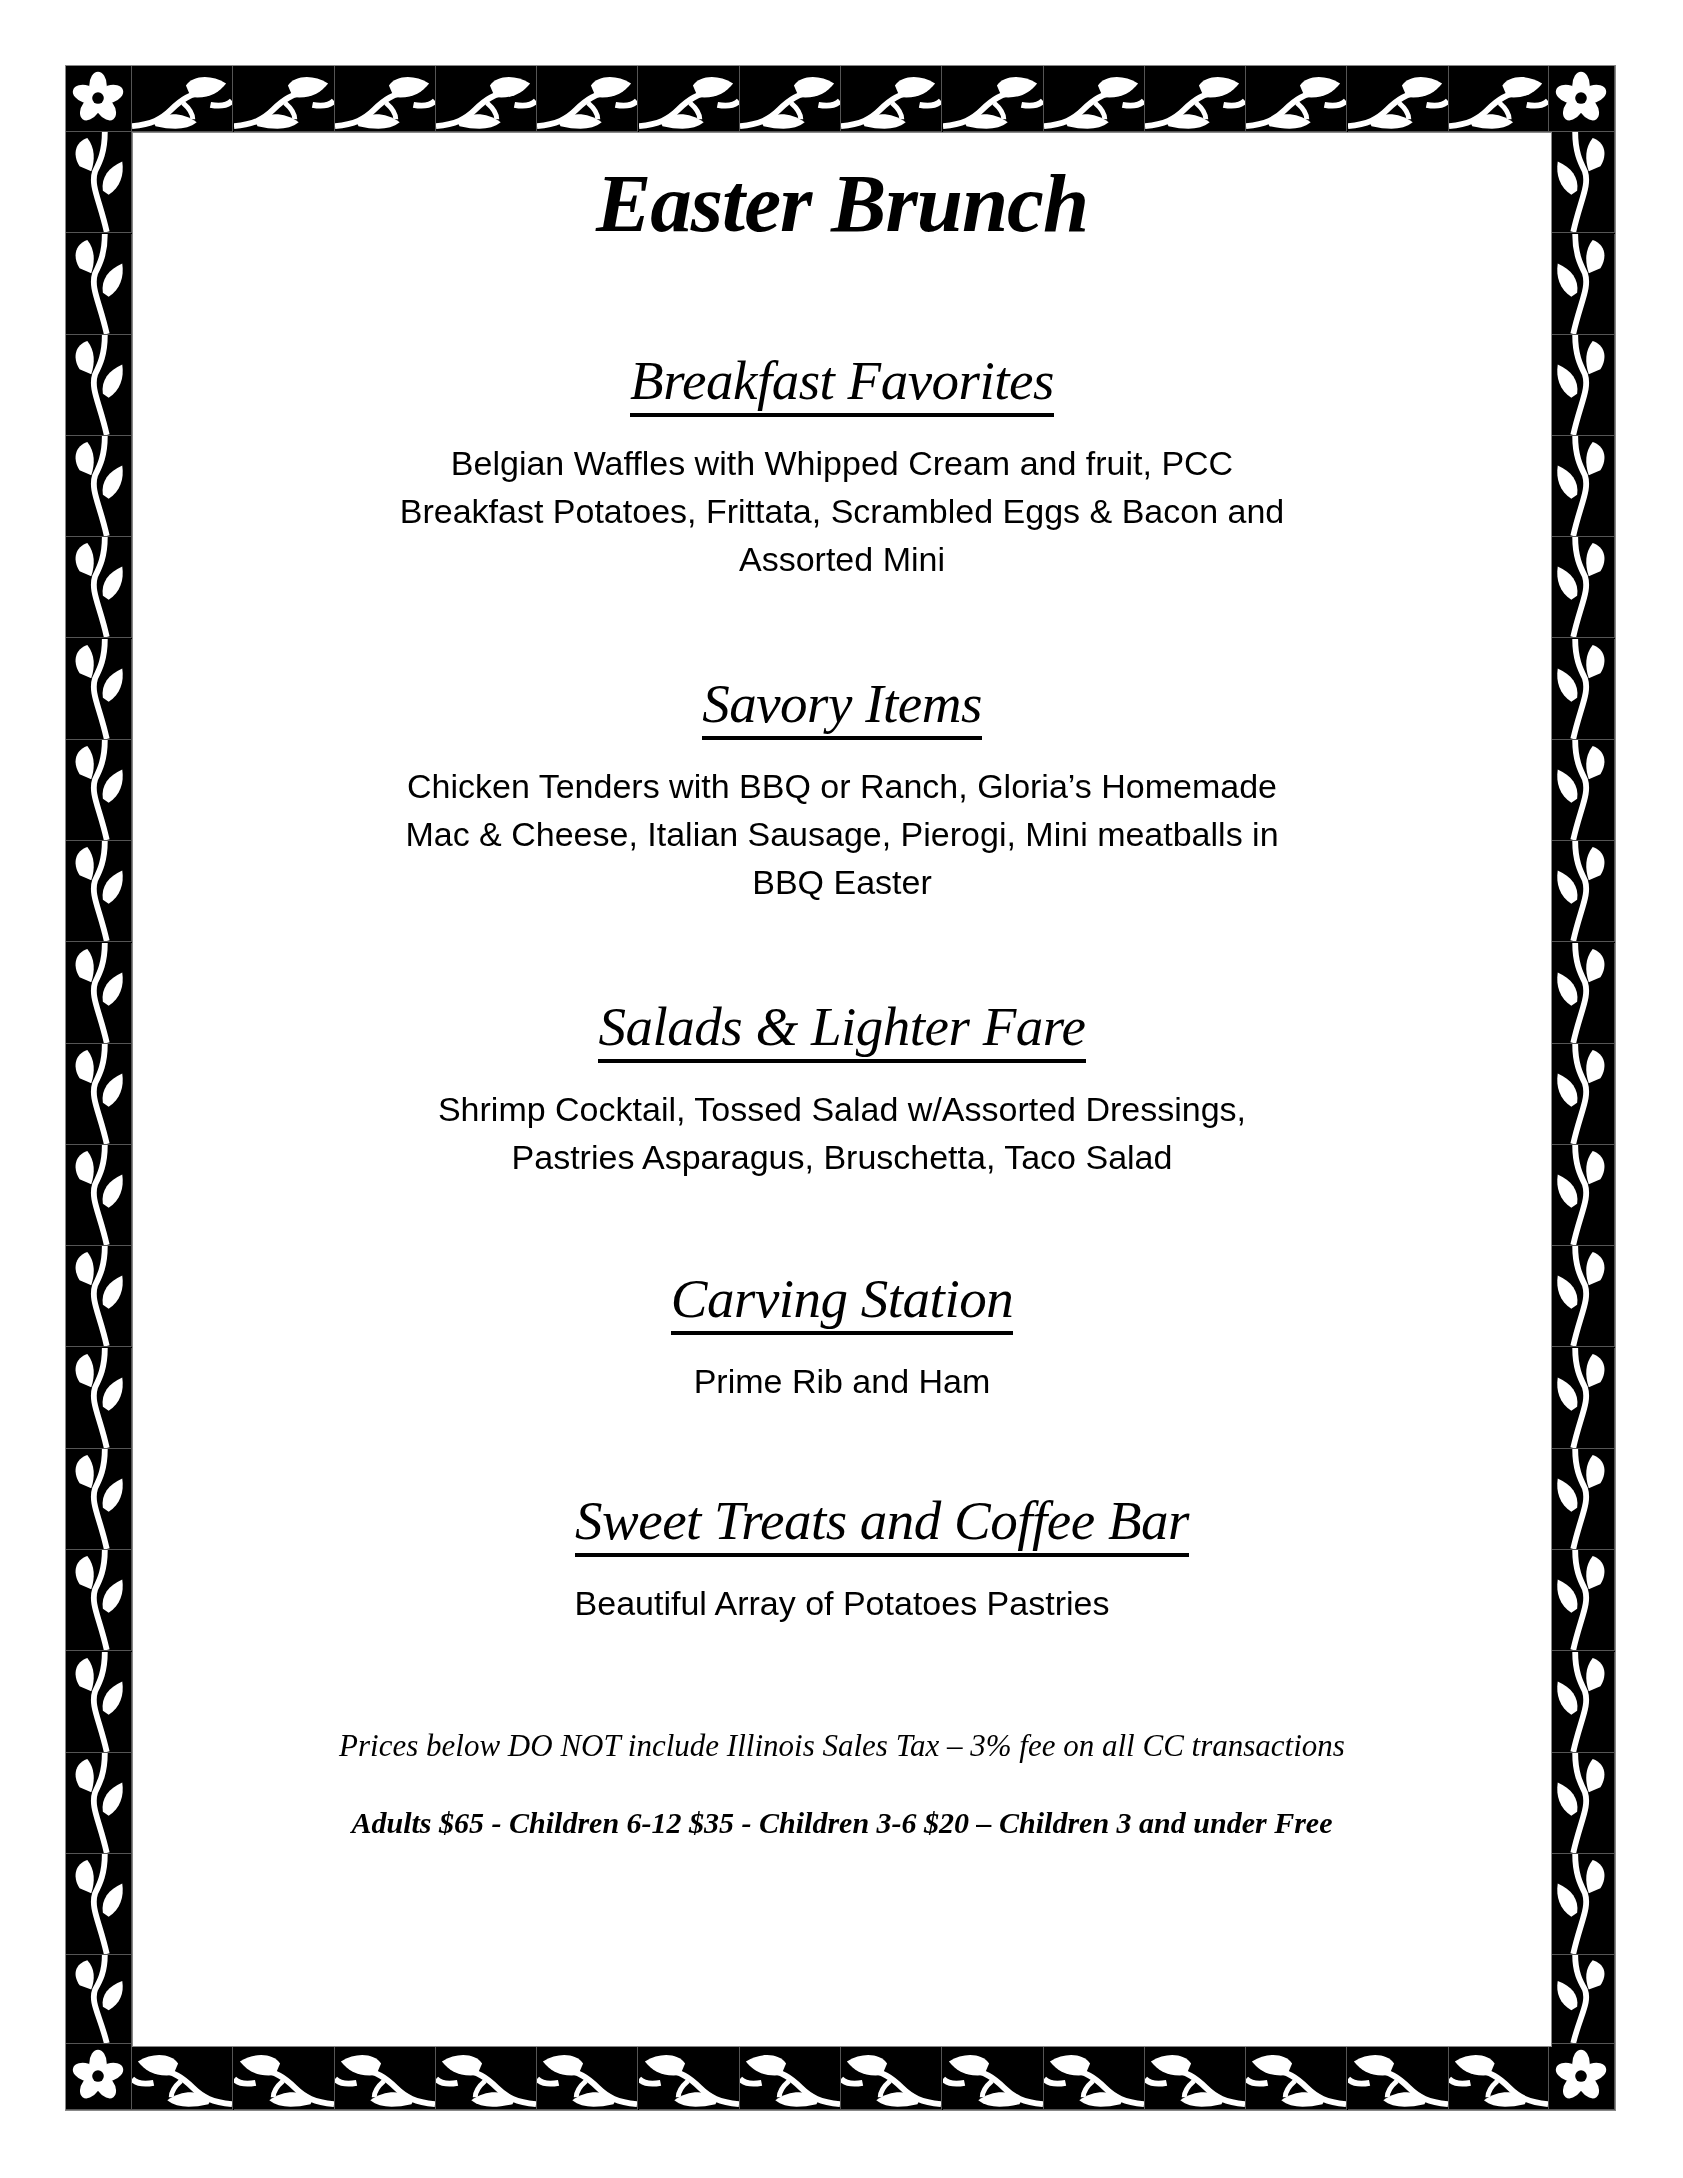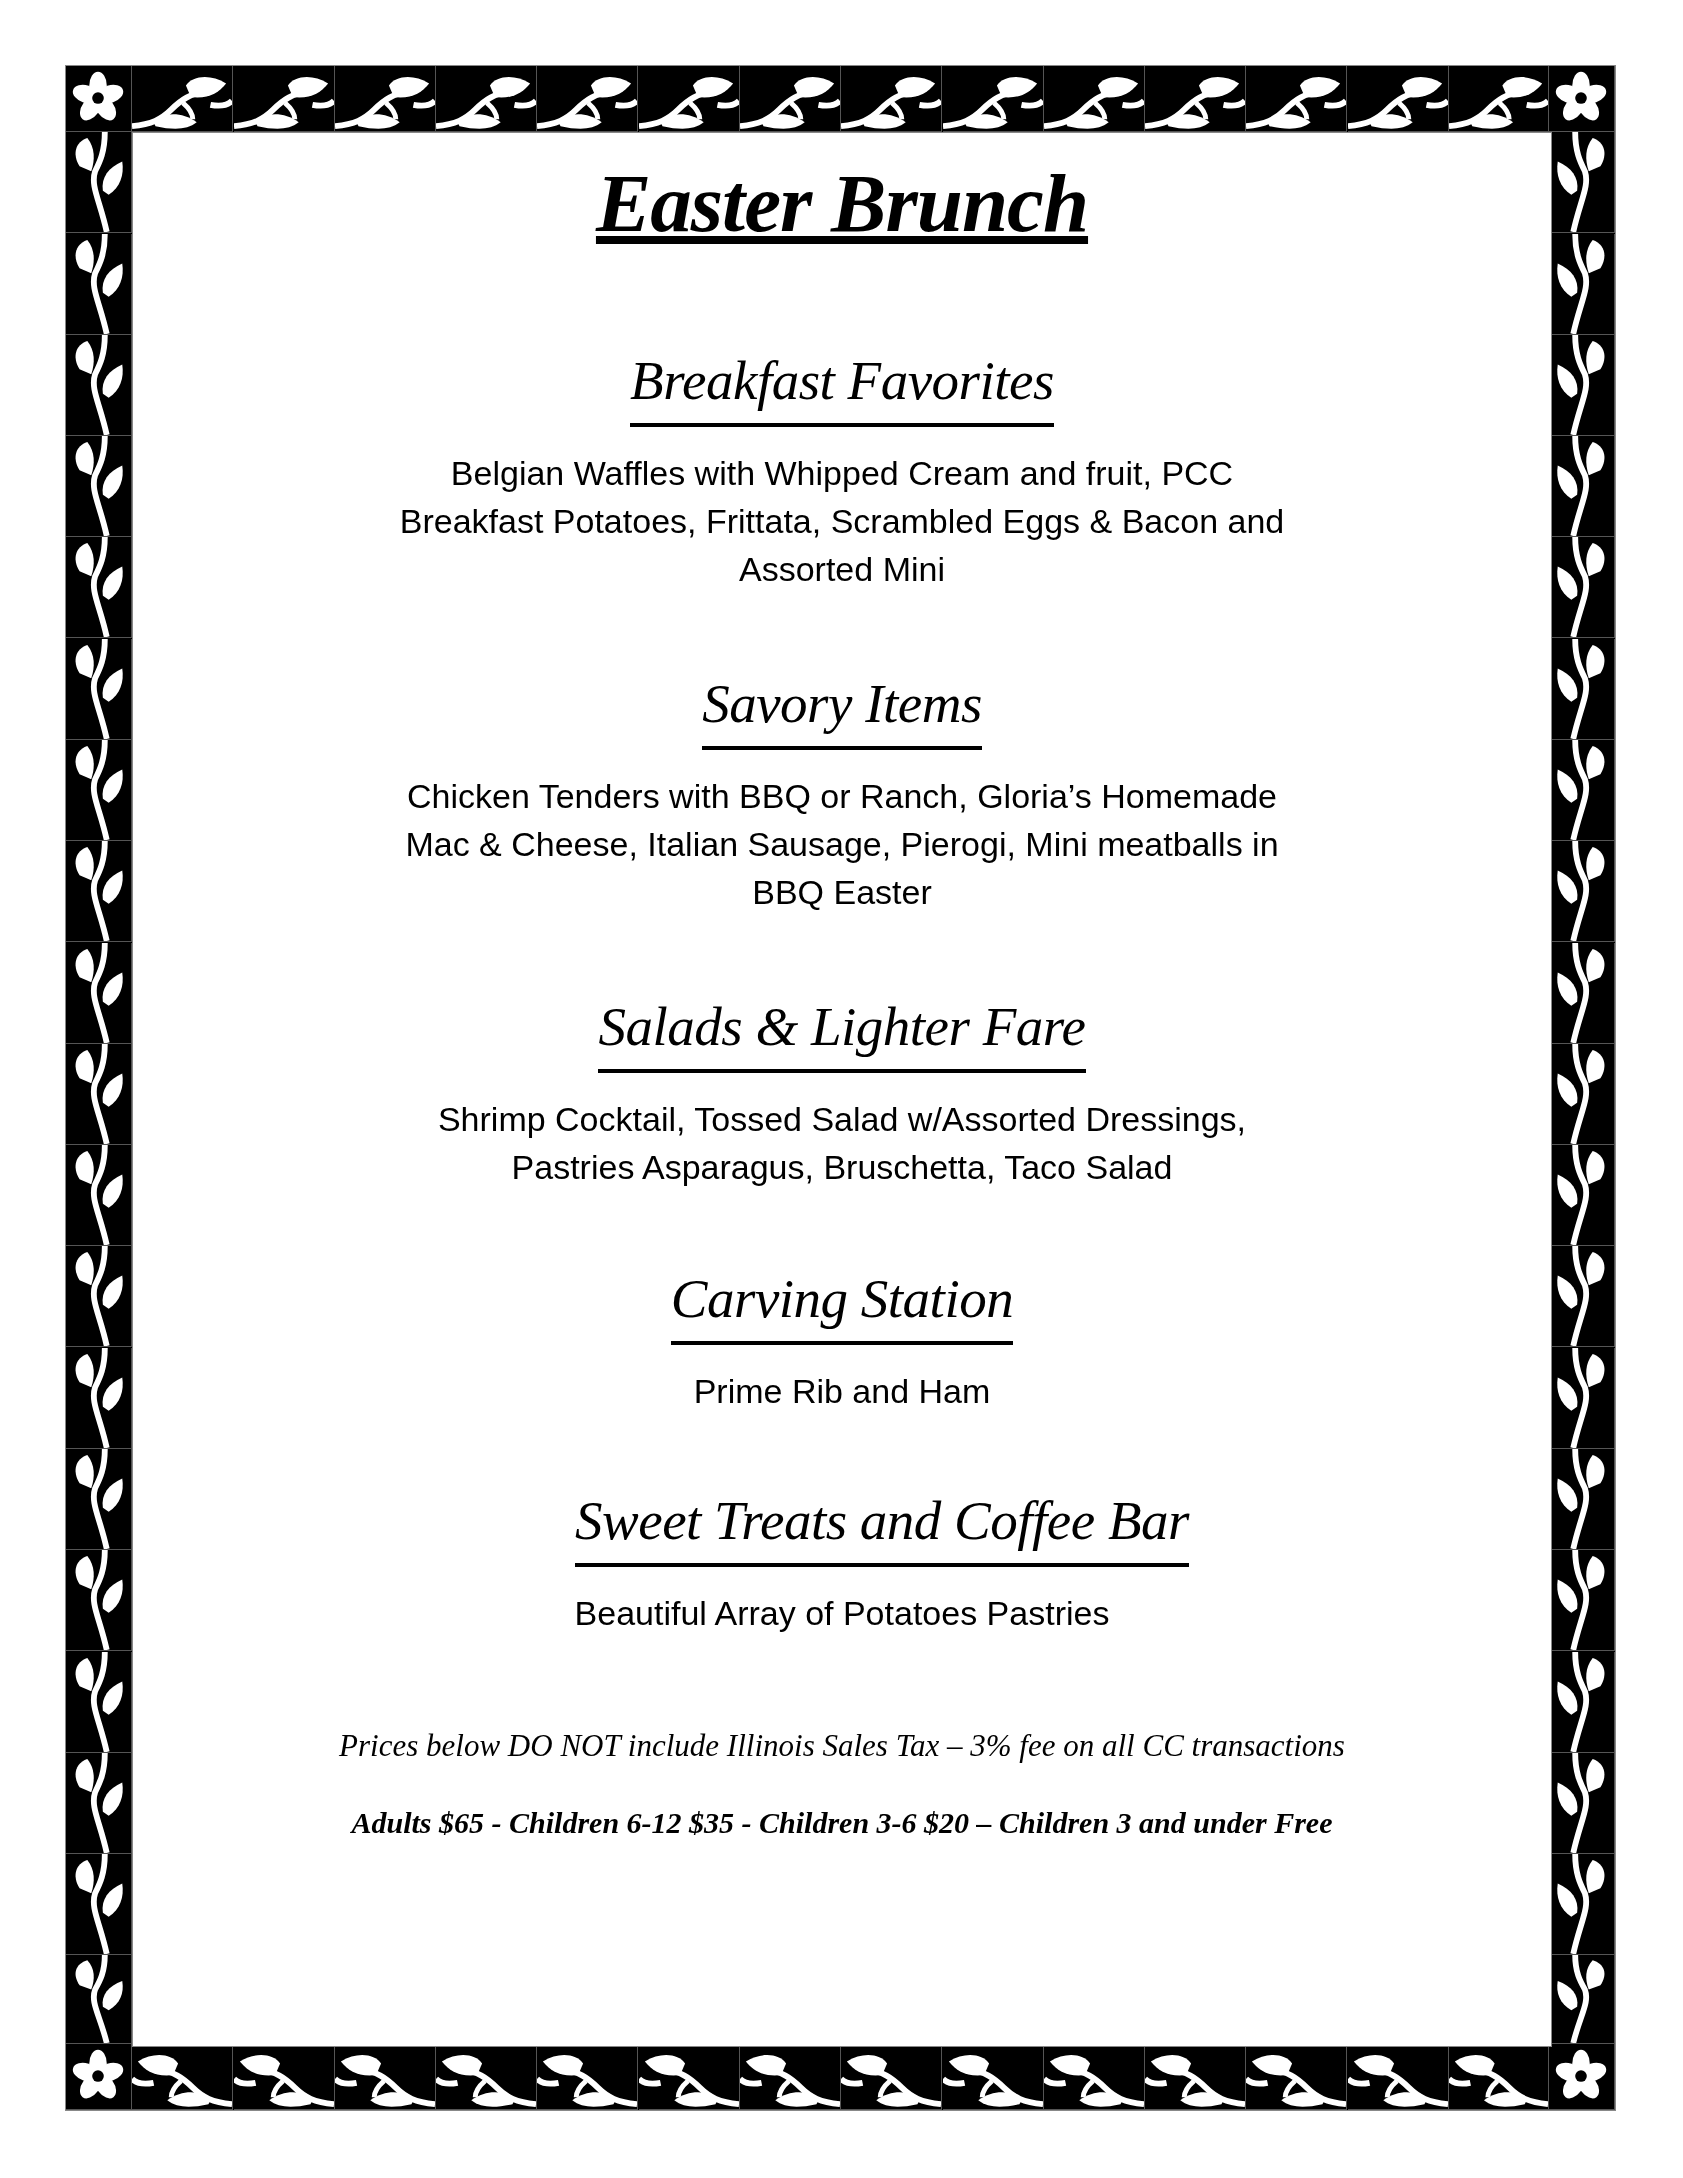--- a/index.html
+++ b/index.html
@@ -6,24 +6,24 @@
   body { width: 1683px; height: 2178px; position: relative; overflow: hidden; font-family: "Liberation Serif", serif; color: #000; }
 
   .frame { position: absolute; left: 65px; top: 65px; width: 1551px; height: 2046px; background: #000; box-sizing: border-box; border: 1px solid #888; }
   .frame-inner { position: absolute; left: 132px; top: 132px; width: 1420px; height: 1915px; background: #fff; border: 1px solid #888; box-sizing: border-box; }
 
   .tile { position: absolute; box-sizing: border-box; border-right: 1px solid #555; border-bottom: 1px solid #555; overflow: hidden; }
   .tile svg { display: block; width: 100%; height: 100%; }
 
   .page-content { position: absolute; left: 132px; top: 132px; width: 1420px; height: 1915px; }
 
-  .title { position: absolute; left: 0; width: 100%; top: 22px; text-align: center; font-family: "Liberation Serif", serif; font-style: italic; font-weight: bold; font-size: 83px; line-height: 99px; letter-spacing: -1px; margin: 0; text-decoration: underline; }
+  .title { position: absolute; left: 0; width: 100%; top: 22px; text-align: center; font-family: "Liberation Serif", serif; font-style: italic; font-weight: bold; font-size: 83px; line-height: 99px; letter-spacing: -1px; margin: 0; }
 
   .section { position: absolute; left: 0; width: 100%; text-align: center; }
-  .section-heading { margin: 0; font-family: "Liberation Serif", serif; font-style: italic; font-weight: normal; font-size: 55px; line-height: 65px; display: inline-block; border-bottom: 4px solid #000; padding-bottom: 10px; letter-spacing: -0.5px; }
+  .section-heading { margin: 0; font-family: "Liberation Serif", serif; font-style: italic; font-weight: normal; font-size: 55px; line-height: 65px; display: inline-block; border-bottom: 4px solid #000; padding-bottom: 0px; letter-spacing: -0.5px; }
   .section-body { margin: 22px auto 0; font-family: Liberation Sans, sans-serif; font-size: 34px; line-height: 48px; width: 1168px; text-align: center; }
   .section-body span { display: block; }
 
   .note { position: absolute; left: 0; width: 100%; text-align: center; font-family: "Liberation Serif", serif; font-style: italic; font-size: 31px; line-height: 40px; }
   .prices { position: absolute; left: 0; width: 100%; text-align: center; font-family: "Liberation Serif", serif; font-style: italic; font-weight: bold; font-size: 30px; line-height: 40px; }
 </style>
 </head>
 <body>
 
 <div class="frame" id="frame">

